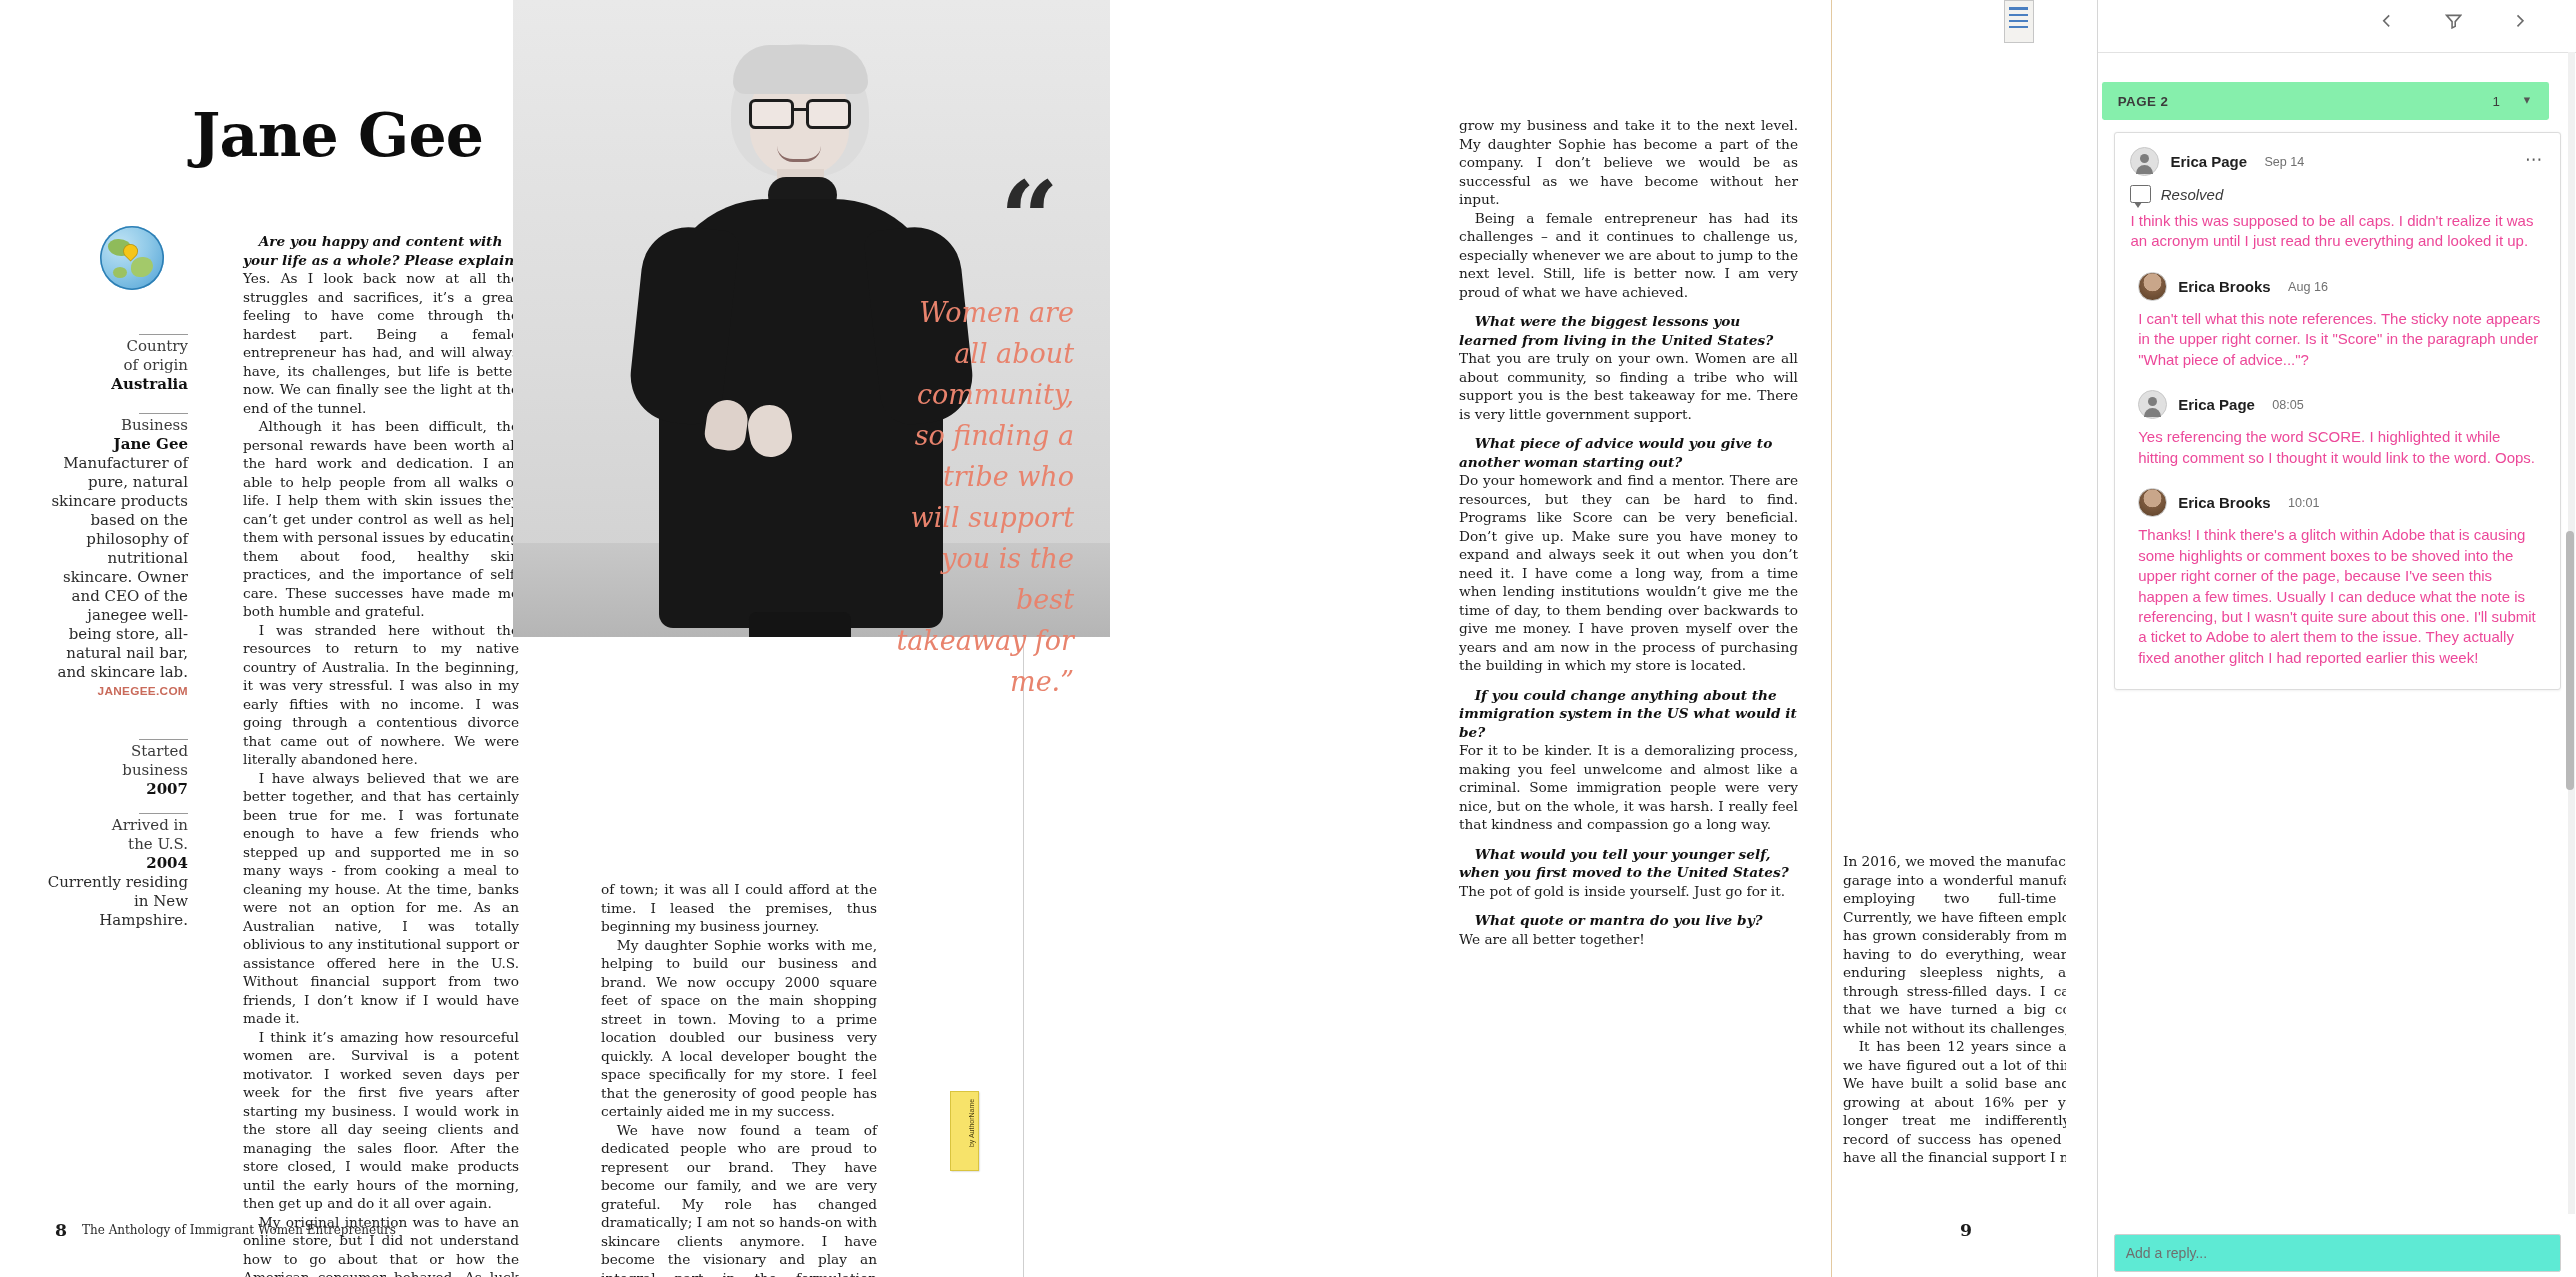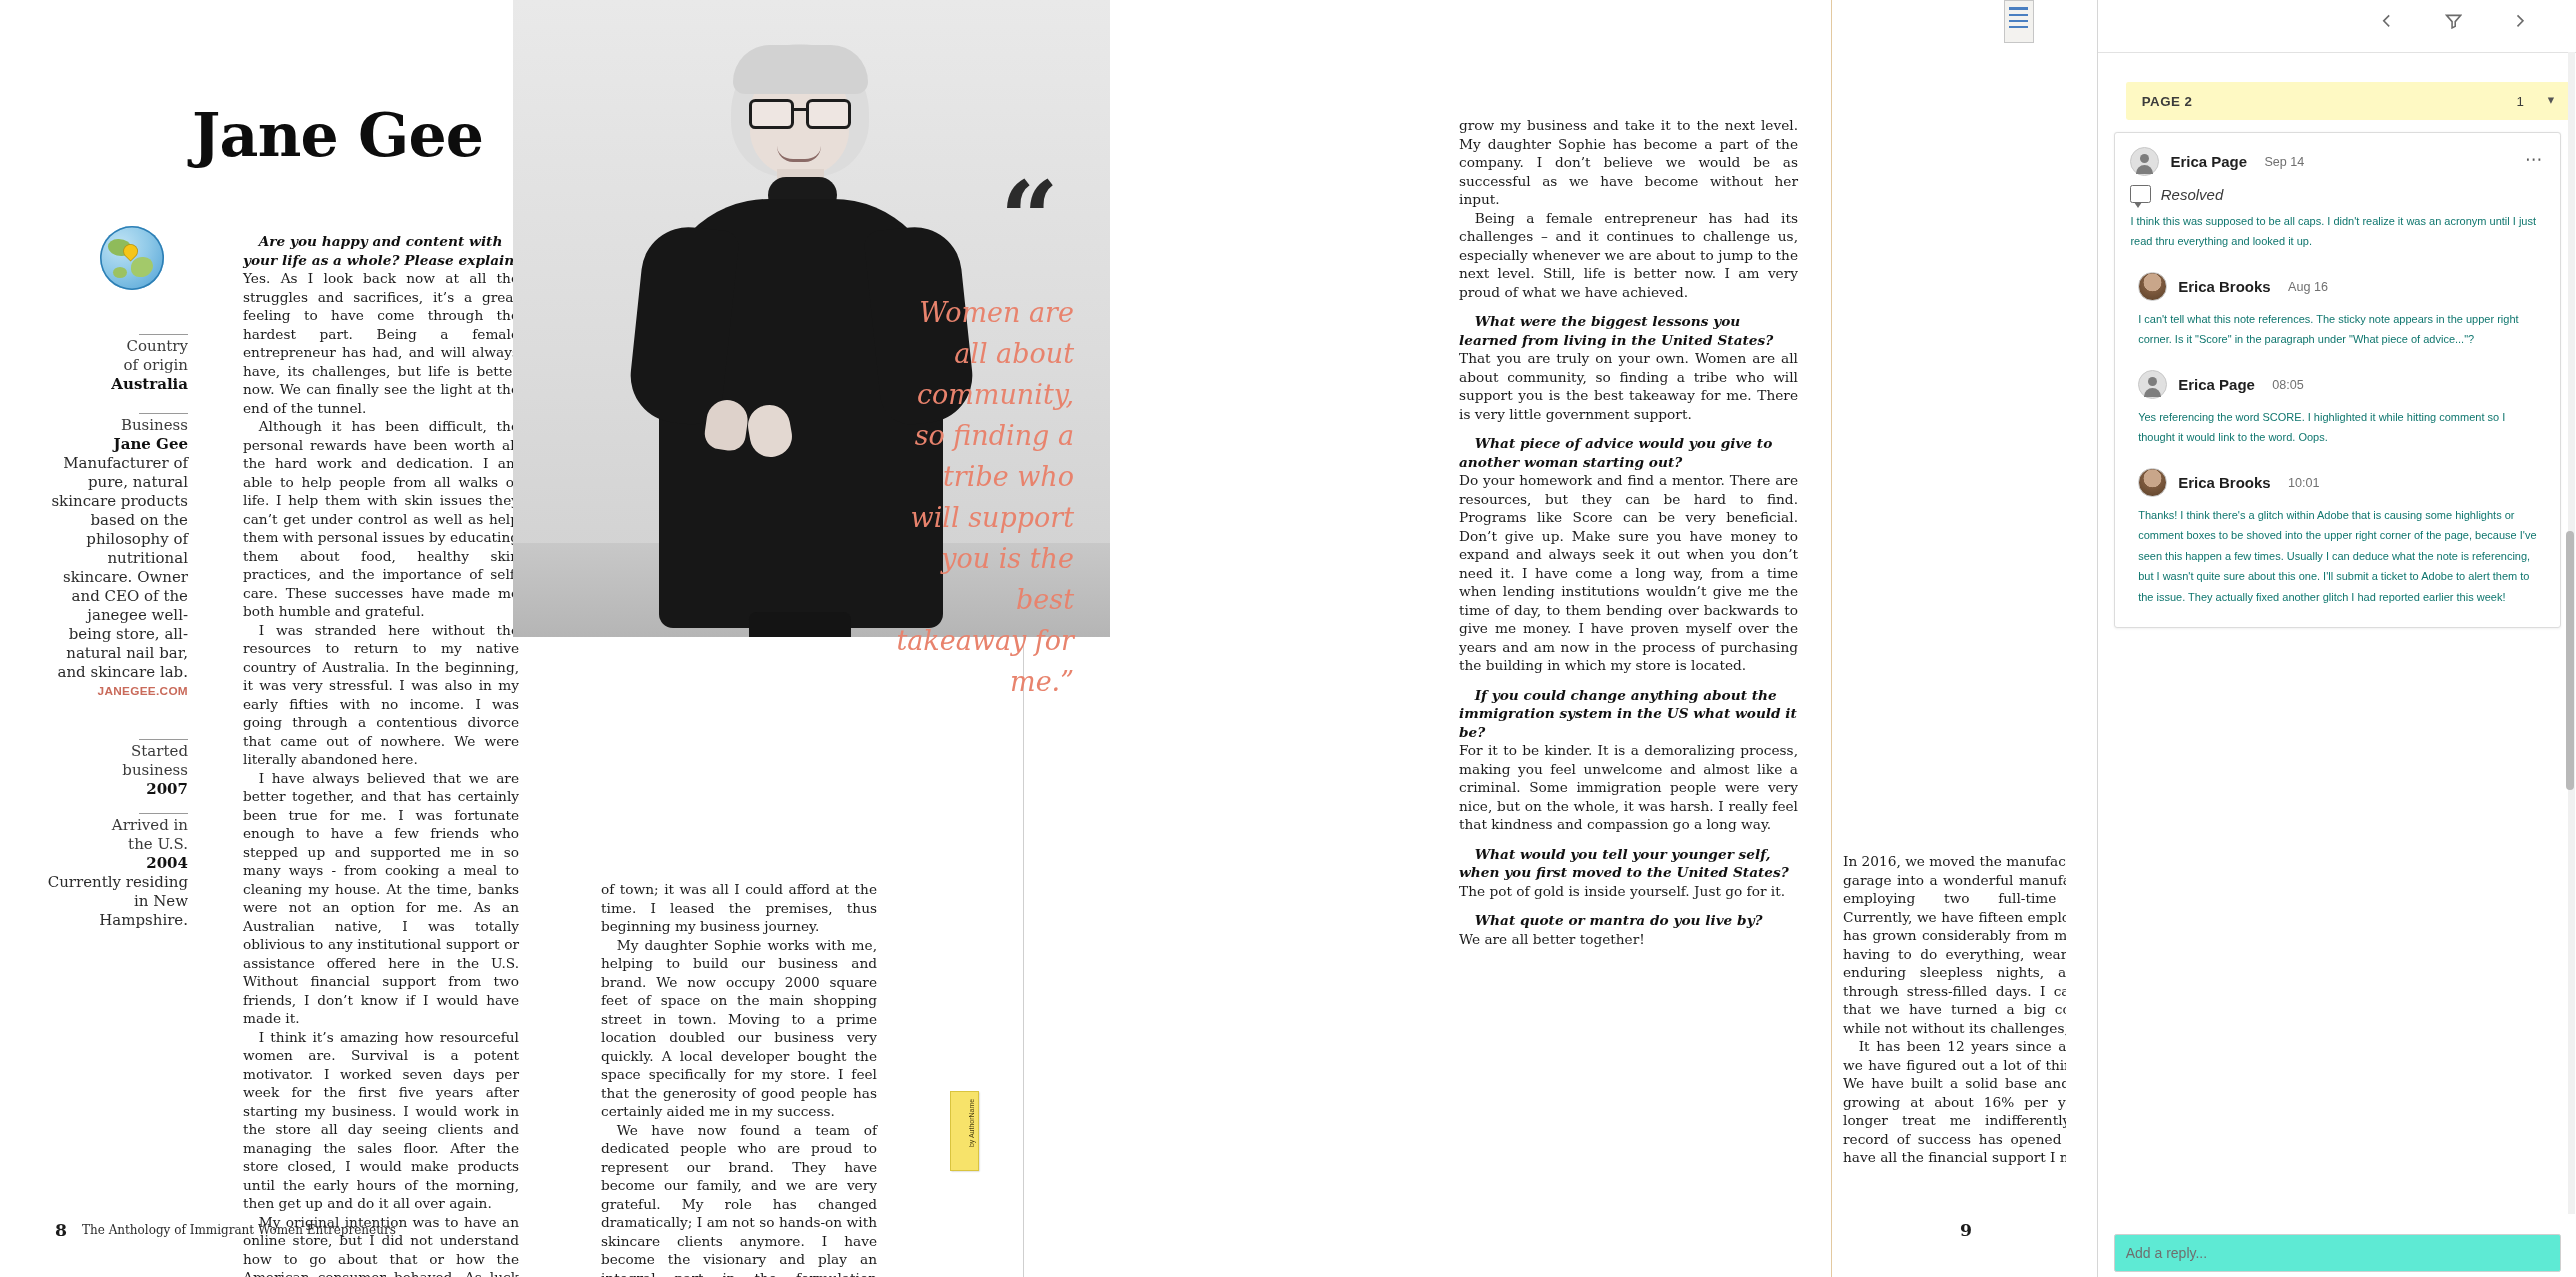--- a/index.html
+++ b/index.html
@@ -477,25 +477,25 @@
     gap: 46px;
     color: #6b6b6b;
   }
   .tool-ico {
     width: 20.4px; height: 20.4px;
     display: flex; align-items: center; justify-content: center;
     color: #6b6b6b;
   }
   .page-strip {
     position: absolute;
-    left: 28px;
+    left: 4px;
     top: 82px;
     width: 447px;
     height: 38px;
-    background: #fef9c3;
+    background: #86efac;
     border-radius: 2.4px;
   }
   .page-strip .lbl {
     position: absolute; left: 15.7px; top: 11.8px;
     font-size: 13.3px; letter-spacing: 0.5px; color: #3c3c3c; font-weight: bold;
   }
   .page-strip .cnt {
     position: absolute; right: 49px; top: 11.8px;
     font-size: 13.3px; color: #3c3c3c;
   }
@@ -586,23 +586,23 @@
     border-left: 4.7px solid transparent;
     border-right: 4.7px solid transparent;
     border-top: 6.3px solid #6d6d6d;
   }
   .resolved-txt {
     font-size: 15px;
     font-style: italic;
     color: #3a3a3a;
   }
   .cmt-body {
-    font-size: 11px;
+    font-size: 15px;
     line-height: 20.4px;
-    color: #0f766e;
+    color: #ec4899;
     margin-top: 4.7px;
   }
   .reply {
     margin-top: 20.4px;
     padding-left: 7.8px;
   }
   .reply .cmt-body { margin-top: 7.8px; }
   .reply-box {
     position: absolute;
     left: 15.7px;

